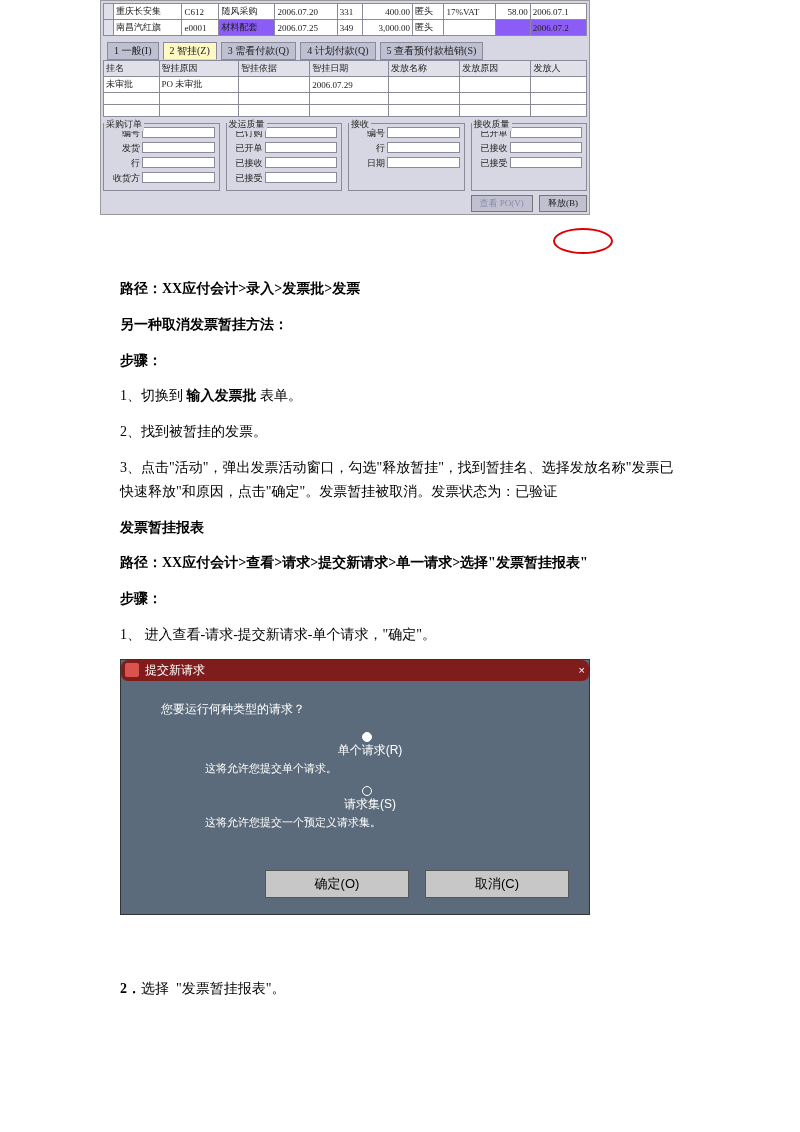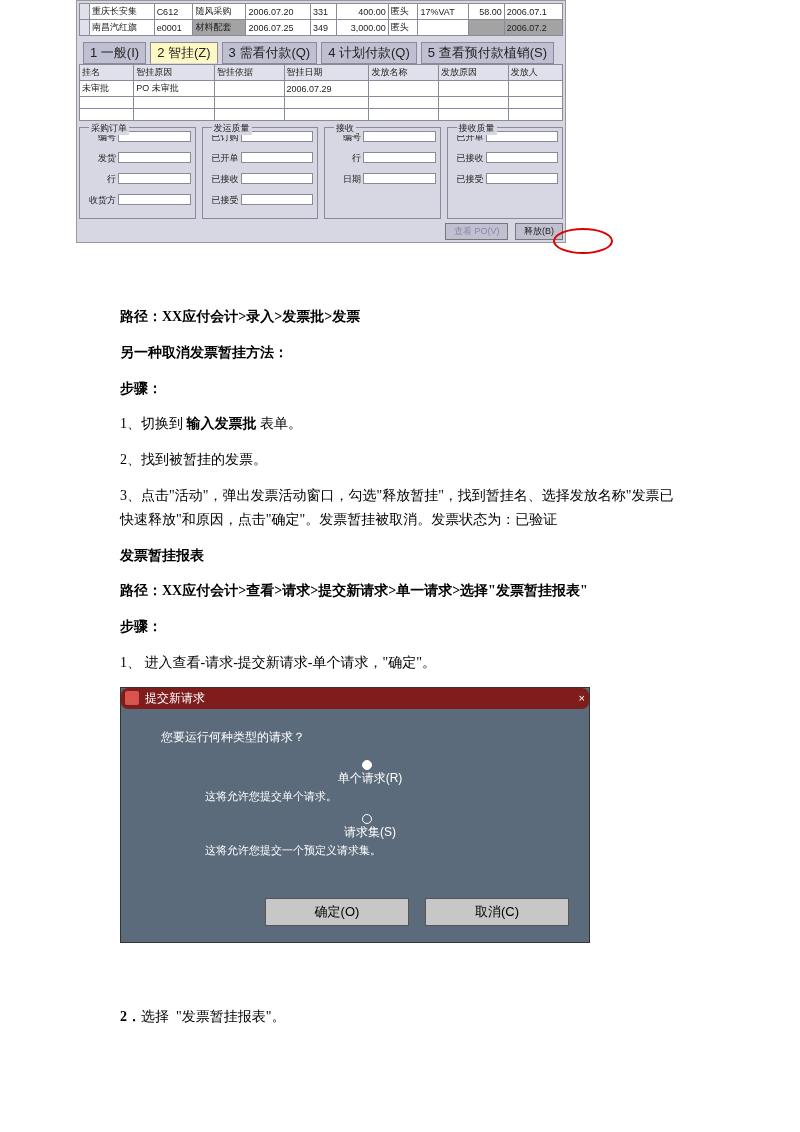--- a/index.html
+++ b/index.html
@@ -8,60 +8,60 @@
     font-size: 14px;
     background: #fff;
     color: #000;
     width: 800px;
     padding: 0 0 60px 0;
   }
   .content { padding: 50px 120px 0 120px; }
 
   
   .erp1 {
-    margin-left: 76px;
+    margin-left: 100px;
     width: 490px;
     background: #d7d7e3;
     border: 1px solid #999;
-    font-family: Liberation Sans, sans-serif;
+    font-family: Liberation Serif, serif;
     font-size: 9px;
     color: #222;
     padding: 2px;
   }
   .grid1 { width: 100%; border-collapse: collapse; }
   .grid1 td {
     border: 1px solid #8a8a9a;
     background: #fff;
     padding: 1px 2px;
     height: 12px;
     white-space: nowrap;
     overflow: hidden;
   }
-  .grid1 td.hl { background: #a3a3a3; }
+  .grid1 td.hl { background: #8b5cf6; }
   .grid1 td.gr { background: #e0e0ea; }
   .grid1 td.num { text-align: right; }
   .tabs1 { display: flex; margin-top: 6px; gap: 4px; padding-left: 4px; }
   .tabs1 div {
     background: #bfbfd2;
     border: 1px solid #8a8a9a;
     padding: 1px 6px;
-    font-size: 13px;
+    font-size: 10px;
   }
   .tabs1 div.active { background: #fef9c3; border-bottom: 1px solid #d7d7e3; }
   .panels { display: flex; gap: 6px; margin-top: 6px; }
   .panel {
     border: 1px solid #8a8a9a;
     background: #d7d7e3;
     padding: 2px 4px 4px 4px;
     font-size: 9px;
     flex: 1;
     position: relative;
   }
-  .panel .ptitle { position: absolute; top: -6px; left: 9px; background: #d7d7e3; padding: 0 2px; }
-  .panel .row { display: flex; height: 20px; margin-top: 1px; }
+  .panel .ptitle { position: absolute; top: -6px; left: 0; background: #d7d7e3; padding: 0 2px; }
+  .panel .row { display: flex; height: 14px; margin-top: 1px; }
   .panel .row span:first-child { width: 34px; text-align: right; padding-right: 2px; }
   .panel .row span:last-child { flex: 1; background: #fff; border: 1px solid #8a8a9a; height: 11px; }
   .bottom-btn { text-align: right; margin-top: 4px; }
   .bottom-btn .b {
     display: inline-block;
     background: #c0c0d0;
     border: 1px solid #777;
     padding: 1px 8px;
     font-size: 9px;
     margin-left: 4px;

